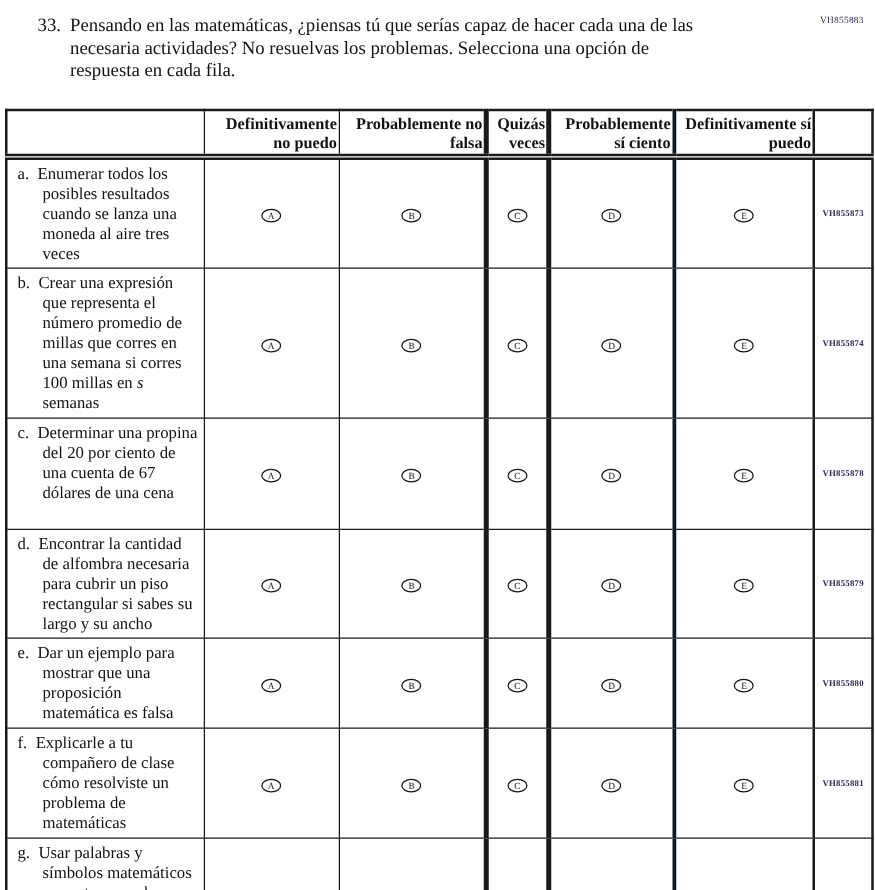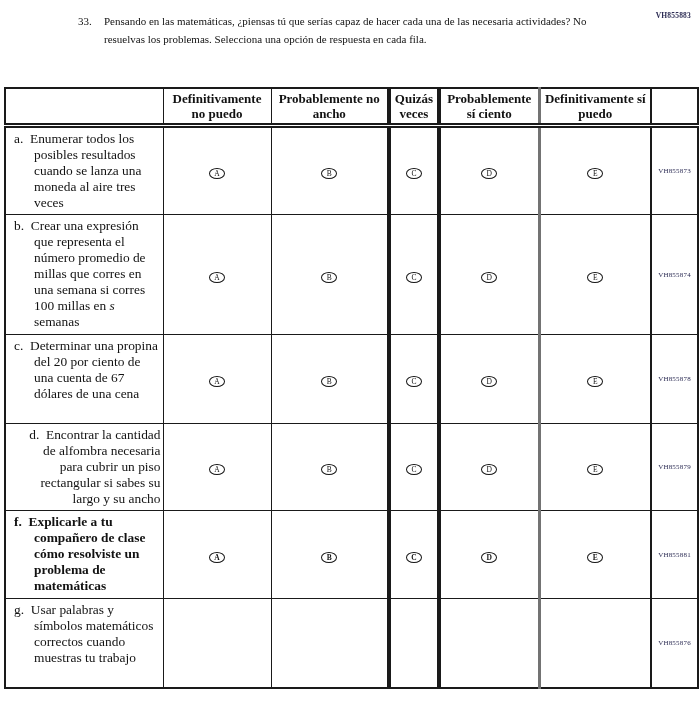--- a/index.html
+++ b/index.html
@@ -13,31 +13,30 @@
     overflow: hidden;
     position: relative;
   }
   .top-code {
     position: absolute;
     top: 11px;
     right: 9px;
     font-size: 7.5px;
     letter-spacing: 0.2px;
     color: #2c2c54;
-    font-weight: bold;
+    font-weight: normal;
   }
   .question {
     position: absolute;
     top: 12px;
     left: 30px;
     width: 532px;
-    font-size: 11px;
+    font-size: 15px;
     line-height: 18px;
     display: flex;
-    margin-left: 48px;
   }
   .qnum {
     flex: none;
     width: 26px;
   }
   .qtext { flex: 1; }
   .qtext b { font-weight: normal; }
 
   table.matrix {
     position: absolute;
@@ -47,28 +46,28 @@
     border-collapse: collapse;
     table-layout: fixed;
     border: 2.5px solid #1a1a1a;
   }
   .matrix th, .matrix td {
     border: 1.5px solid #1a1a1a;
     padding: 0;
   }
   
   .matrix .c3 { border-left: 4.5px solid #1a1a1a; border-right: 4.5px solid #1a1a1a; }
-  .matrix .c5 { border-left: 3px solid #737373; }
+  .matrix .c5 { border-left: 3px solid #0f172a; }
   .matrix .ccode { border-left: 2px solid #1a1a1a; }
 
   .matrix thead th {
     font-size: 13px;
     line-height: 15px;
     font-weight: bold;
-    text-align: center;
+    text-align: right;
     vertical-align: middle;
     padding: 2px 1px;
     height: 30px;
     border-bottom: 5px double #1a1a1a;
   }
   .matrix td.label {
     vertical-align: top;
     font-size: 13.4px;
     line-height: 16px;
     padding: 3px 2px 3px 28px;
@@ -77,42 +76,42 @@
   .matrix td.opt {
     text-align: center;
     vertical-align: middle;
   }
   .matrix td.code {
     text-align: center;
     vertical-align: middle;
     font-size: 7px;
     letter-spacing: 0.2px;
     color: #2c2c54;
-    font-weight: normal;
+    font-weight: bold;
   }
   .bubble {
     display: inline-block;
     width: 14px;
     height: 9px;
     line-height: 9.5px;
     border: 1px solid #151515;
     border-radius: 50%;
     font-size: 7.5px;
     text-align: center;
     text-indent: 0;
     background: #fff;
     cursor: pointer;
   }
   
   tr.row-a td { height: 77px; }
   tr.row-b td { height: 113px; }
   tr.row-c td { height: 82px; }
-  tr.row-d td { height: 78px; text-align: right; }
+  tr.row-d td { height: 78px; }
   tr.row-e td { height: 65px; }
-  tr.row-f td { height: 81px; font-weight: bold; }
+  tr.row-f td { height: 81px; }
   tr.row-g td { height: 82px; }
 </style>
 </head>
 <body>
 
 <div class="top-code">VH855883</div>
 
 <div class="question">
   <span class="qnum">33.</span>
   <span class="qtext"><span>Pensando en las matemáticas, ¿piensas tú que serías capaz de hacer cada una de las necesaria actividades? No resuelvas los problemas. Selecciona </span><b>una</b><span> opción de respuesta en cada fila.</span></span>
@@ -125,21 +124,21 @@
     <col style="width:118px">
     <col style="width:50px">
     <col style="width:100px">
     <col style="width:112px">
     <col style="width:47px">
   </colgroup>
   <thead>
     <tr>
       <th></th>
       <th>Definitivamente no puedo</th>
-      <th>Probablemente no ancho</th>
+      <th>Probablemente no falsa</th>
       <th class="c3">Quizás veces</th>
       <th>Probablemente sí ciento</th>
       <th class="c5">Definitivamente sí puedo</th>
       <th class="ccode"></th>
     </tr>
   </thead>
   <tbody>
     <tr class="row-a">
       <td class="label"><span>a.</span>&nbsp; <span>Enumerar todos los posibles resultados cuando se lanza una moneda al aire tres veces</span></td>
       <td class="opt"><span class="bubble">A</span></td>
@@ -168,20 +167,29 @@
       <td class="code ccode">VH855878</td>
     </tr>
     <tr class="row-d">
       <td class="label"><span>d.</span>&nbsp; <span>Encontrar la cantidad de alfombra necesaria para cubrir un piso rectangular si sabes su largo y su ancho</span></td>
       <td class="opt"><span class="bubble">A</span></td>
       <td class="opt"><span class="bubble">B</span></td>
       <td class="opt c3"><span class="bubble">C</span></td>
       <td class="opt"><span class="bubble">D</span></td>
       <td class="opt c5"><span class="bubble">E</span></td>
       <td class="code ccode">VH855879</td>
+    </tr>
+    <tr class="row-e">
+      <td class="label"><span>e.</span>&nbsp; <span>Dar un ejemplo para mostrar que una proposición matemática es falsa</span></td>
+      <td class="opt"><span class="bubble">A</span></td>
+      <td class="opt"><span class="bubble">B</span></td>
+      <td class="opt c3"><span class="bubble">C</span></td>
+      <td class="opt"><span class="bubble">D</span></td>
+      <td class="opt c5"><span class="bubble">E</span></td>
+      <td class="code ccode">VH855880</td>
     </tr>
     <tr class="row-f">
       <td class="label"><span>f.</span>&nbsp; <span>Explicarle a tu compañero de clase cómo resolviste un problema de matemáticas</span></td>
       <td class="opt"><span class="bubble">A</span></td>
       <td class="opt"><span class="bubble">B</span></td>
       <td class="opt c3"><span class="bubble">C</span></td>
       <td class="opt"><span class="bubble">D</span></td>
       <td class="opt c5"><span class="bubble">E</span></td>
       <td class="code ccode">VH855881</td>
     </tr>

